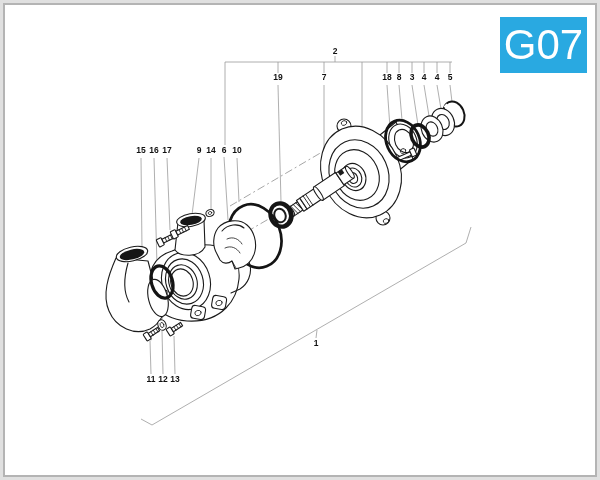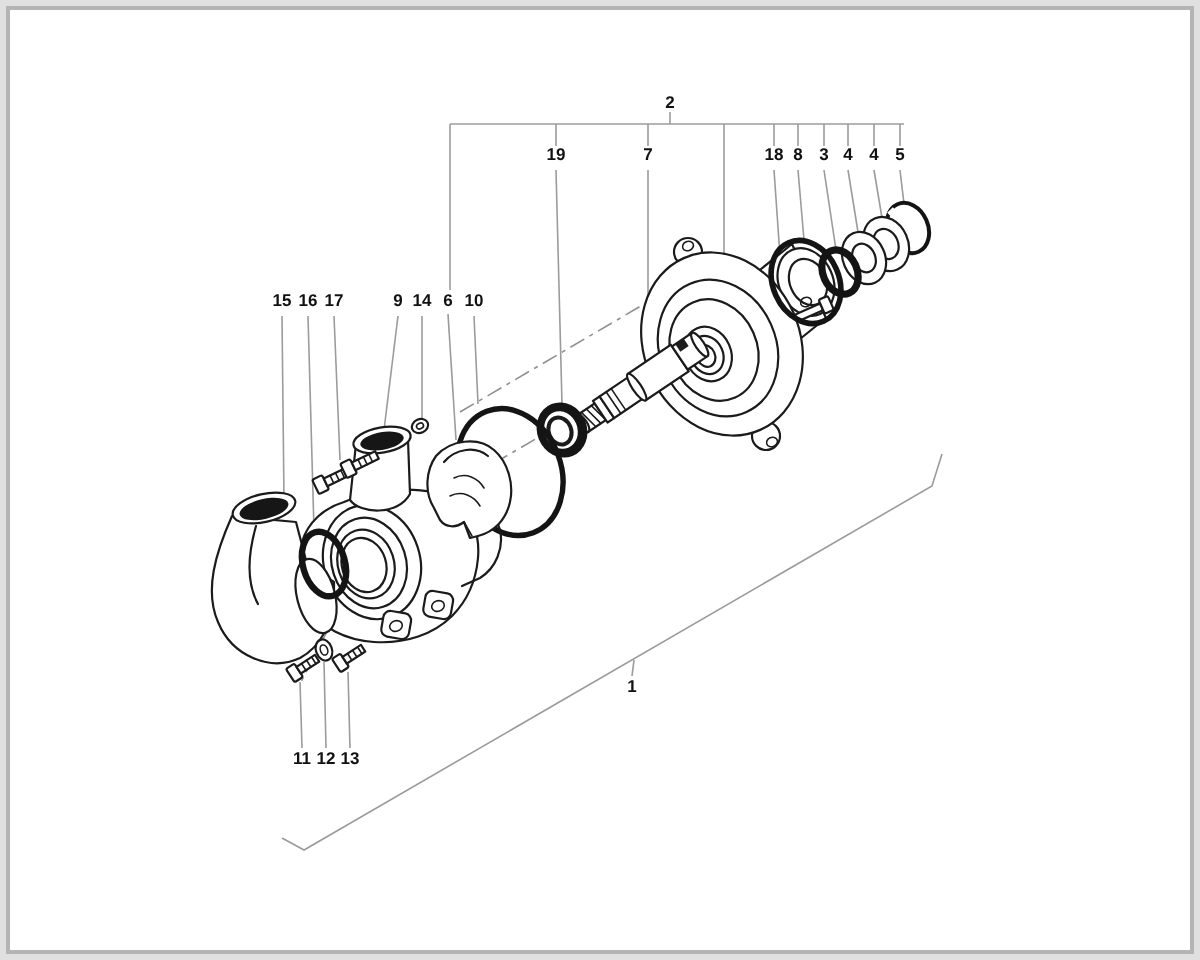--- a/index.html
+++ b/index.html
@@ -17,20 +17,21 @@
   .cl{stroke:#8f8f8f;stroke-width:0.8;fill:none;stroke-dasharray:8 3 2 3;}
   .pt{stroke:#1b1b1b;stroke-width:1.1;fill:#fff;stroke-linejoin:round;stroke-linecap:round;}
   .ptn{stroke:#1b1b1b;stroke-width:1.1;fill:none;stroke-linejoin:round;stroke-linecap:round;}
   .ring{fill:none;stroke:#141414;}
   .thin{stroke-width:0.8;}
 </style>
 </head>
 <body>
 
 <div class="page">
+  <div class="badge">G07</div>
 
   <svg width="600" height="480" viewBox="0 0 600 480">
 
     <g>
       <path class="cl" d="M136,296 L360,166"></path>
       <path class="cl" d="M230,206 L346,138"></path>
       <path class="cl" d="M186,272 L150,342"></path>
     </g>
 
     <g>

